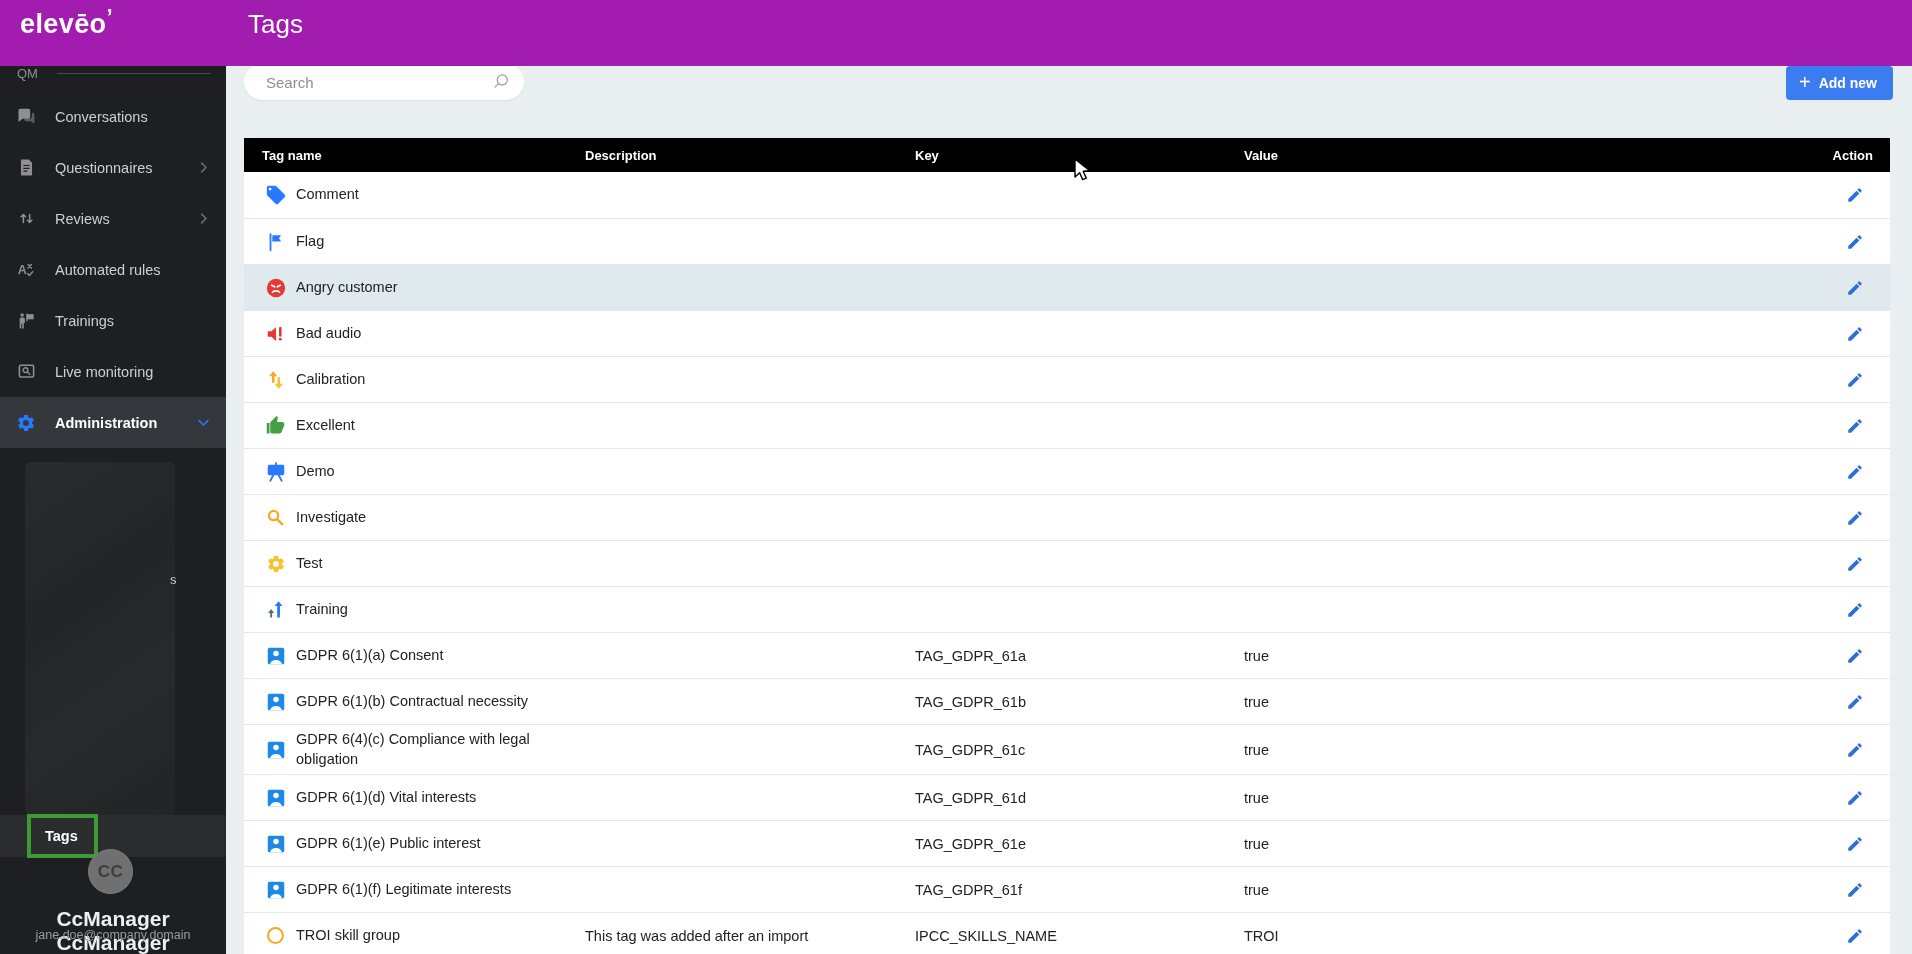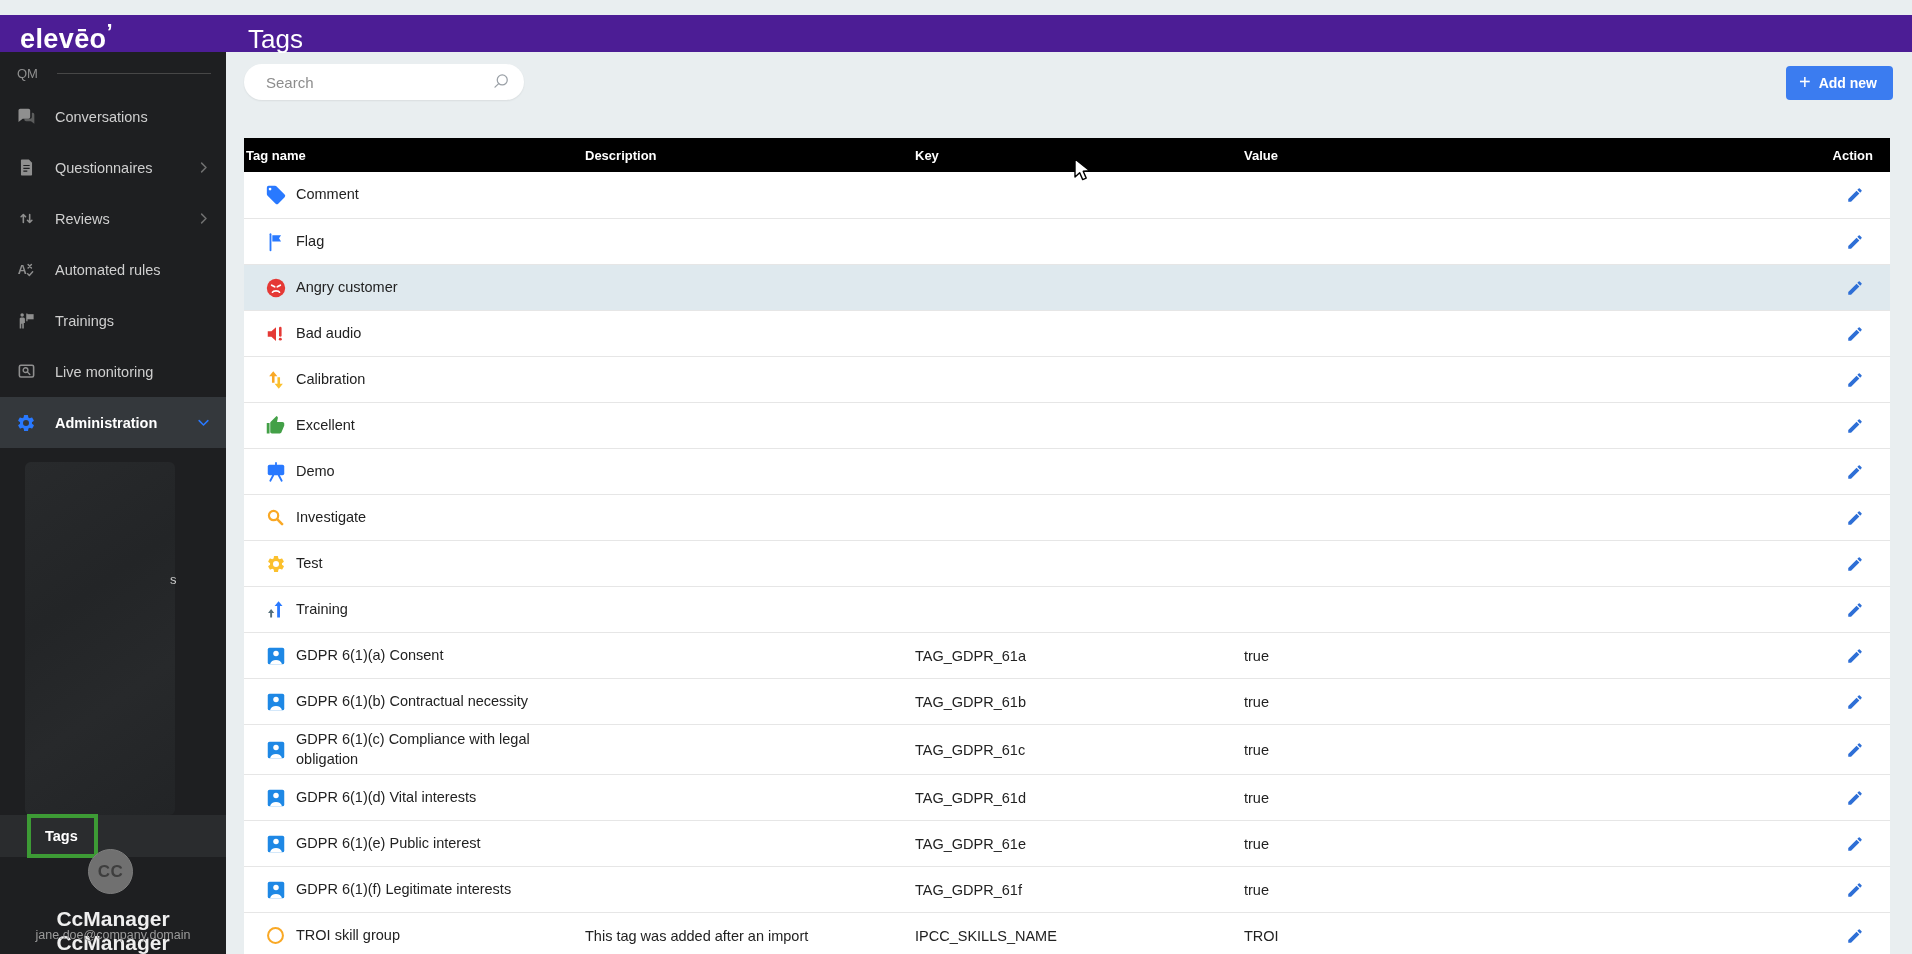--- a/index.html
+++ b/index.html
@@ -1,21 +1,21 @@
 <!DOCTYPE html>
 <html style="--button-blue: #3b7cf0; --green-annotation: #3d9b35; --row-highlight: #dfe9ee;"><head>
 <meta charset="utf-8">
 <style>
   *{box-sizing:border-box}
   html,body{margin:0;padding:0}
   body{width:1912px;height:954px;overflow:hidden;position:relative;
        font-family:"Liberation Sans",sans-serif;background:#e9eef0}
 
   
-  .topbar{position:absolute;left:0;top:15px;width:1912px;height:37px;background:#4c1d95;z-index:6}
+  .topbar{position:absolute;left:0;top:0;width:1912px;height:66px;background:#a21caf;z-index:6}
   .logo{position:absolute;left:20px;top:0;height:49px;display:flex;align-items:center;
         color:#fff;font-size:27px;font-weight:700;letter-spacing:.4px}
   .logo-mark{font-size:22px;font-weight:700;margin-left:0;transform:translateY(-8px)}
   .page-title{position:absolute;left:248px;top:0;height:49px;line-height:49px;margin:0;
         color:#fff;font-size:26px;font-weight:500}
 
   
   .sidebar{position:absolute;left:0;top:49px;width:226px;height:905px;background:#1e1f21;z-index:5}
   .qm-row{display:flex;align-items:center;margin:14px 15px 6px 17px;gap:19px;height:20px}
   .qm-label{color:#8f8f8f;font-size:13px}
@@ -51,21 +51,21 @@
   .search input{border:0;outline:0;flex:1;font-size:15px;color:#333;background:transparent;font-family:inherit}
   .search input::placeholder{color:#8d8d8d}
   .add-new{height:34px;margin-top:1px;padding:0 16px 0 13px;background:var(--button-blue,#3b7cf0);
     color:#fff;border:0;border-radius:4px;font-size:14px;font-weight:700;display:flex;align-items:center;gap:8px;
     cursor:pointer;font-family:inherit}
   .add-new .plus{font-size:20px;font-weight:400;line-height:1;transform:translateY(-1px)}
 
   .table{position:absolute;left:18px;top:89px;width:1646px;background:#fff}
   .grid{display:grid;grid-template-columns:341px 330px 329px 546px 1fr;align-items:center}
   .thead{background:#000;color:#fff;height:34px;font-size:13px;font-weight:700}
-  .th.c0{padding-left:2px}
+  .th.c0{padding-left:18px}
   .th.c4{text-align:right;padding-right:17px}
   .row{background:#fff;min-height:46px;border-top:1px solid #e6e6e6;font-size:14.5px;color:#222;cursor:pointer}
   .row:first-child{border-top:0}
   .row.hl{background:var(--row-highlight,#dfe9ee)}
   .cell-name{display:flex;align-items:center;gap:9px;padding:5px 28px 5px 20px;line-height:1.35}
   .cell-name .icon{width:23px;flex:0 0 23px}
   .cell-txt{padding-right:1px}
   .cell-action{display:flex;justify-content:flex-end;padding-right:24px}
   .edit-btn{background:none;border:0;cursor:pointer;padding:2px;display:flex}
 
@@ -470,21 +470,21 @@
         </div>
         <div class="row grid">
           <div class="cell-name">
             <span class="icon ">
               <svg viewBox="0 0 24 24" width="22">
                 <rect x="3" y="3" width="18" height="18" rx="2" fill="#1e88e5"></rect>
                 <circle cx="12" cy="9.3" r="3" fill="#fff"></circle>
                 <path d="M5.5 21c.5-3 3.4-4.7 6.5-4.7s6 1.7 6.5 4.7z" fill="#fff"></path>
               </svg>
             </span>
-            <span>GDPR 6(1)(c) Compliance with legal obligation</span>
+            <span>GDPR 6(4)(c) Compliance with legal obligation</span>
           </div>
           <div class="cell-txt"></div>
           <div class="cell-txt">TAG_GDPR_61c</div>
           <div class="cell-txt">true</div>
           <div class="cell-action">
             <button class="edit-btn">
               <svg viewBox="0 0 24 24" width="18">
                 <path fill="#2e6fd6" d="M3 17.25V21h3.75L17.81 9.94l-3.75-3.75L3 17.25zM20.71 7.04a1 1 0 0 0 0-1.41l-2.34-2.34a1 1 0 0 0-1.41 0l-1.83 1.83 3.75 3.75 1.83-1.83z"></path>
               </svg>
             </button>

